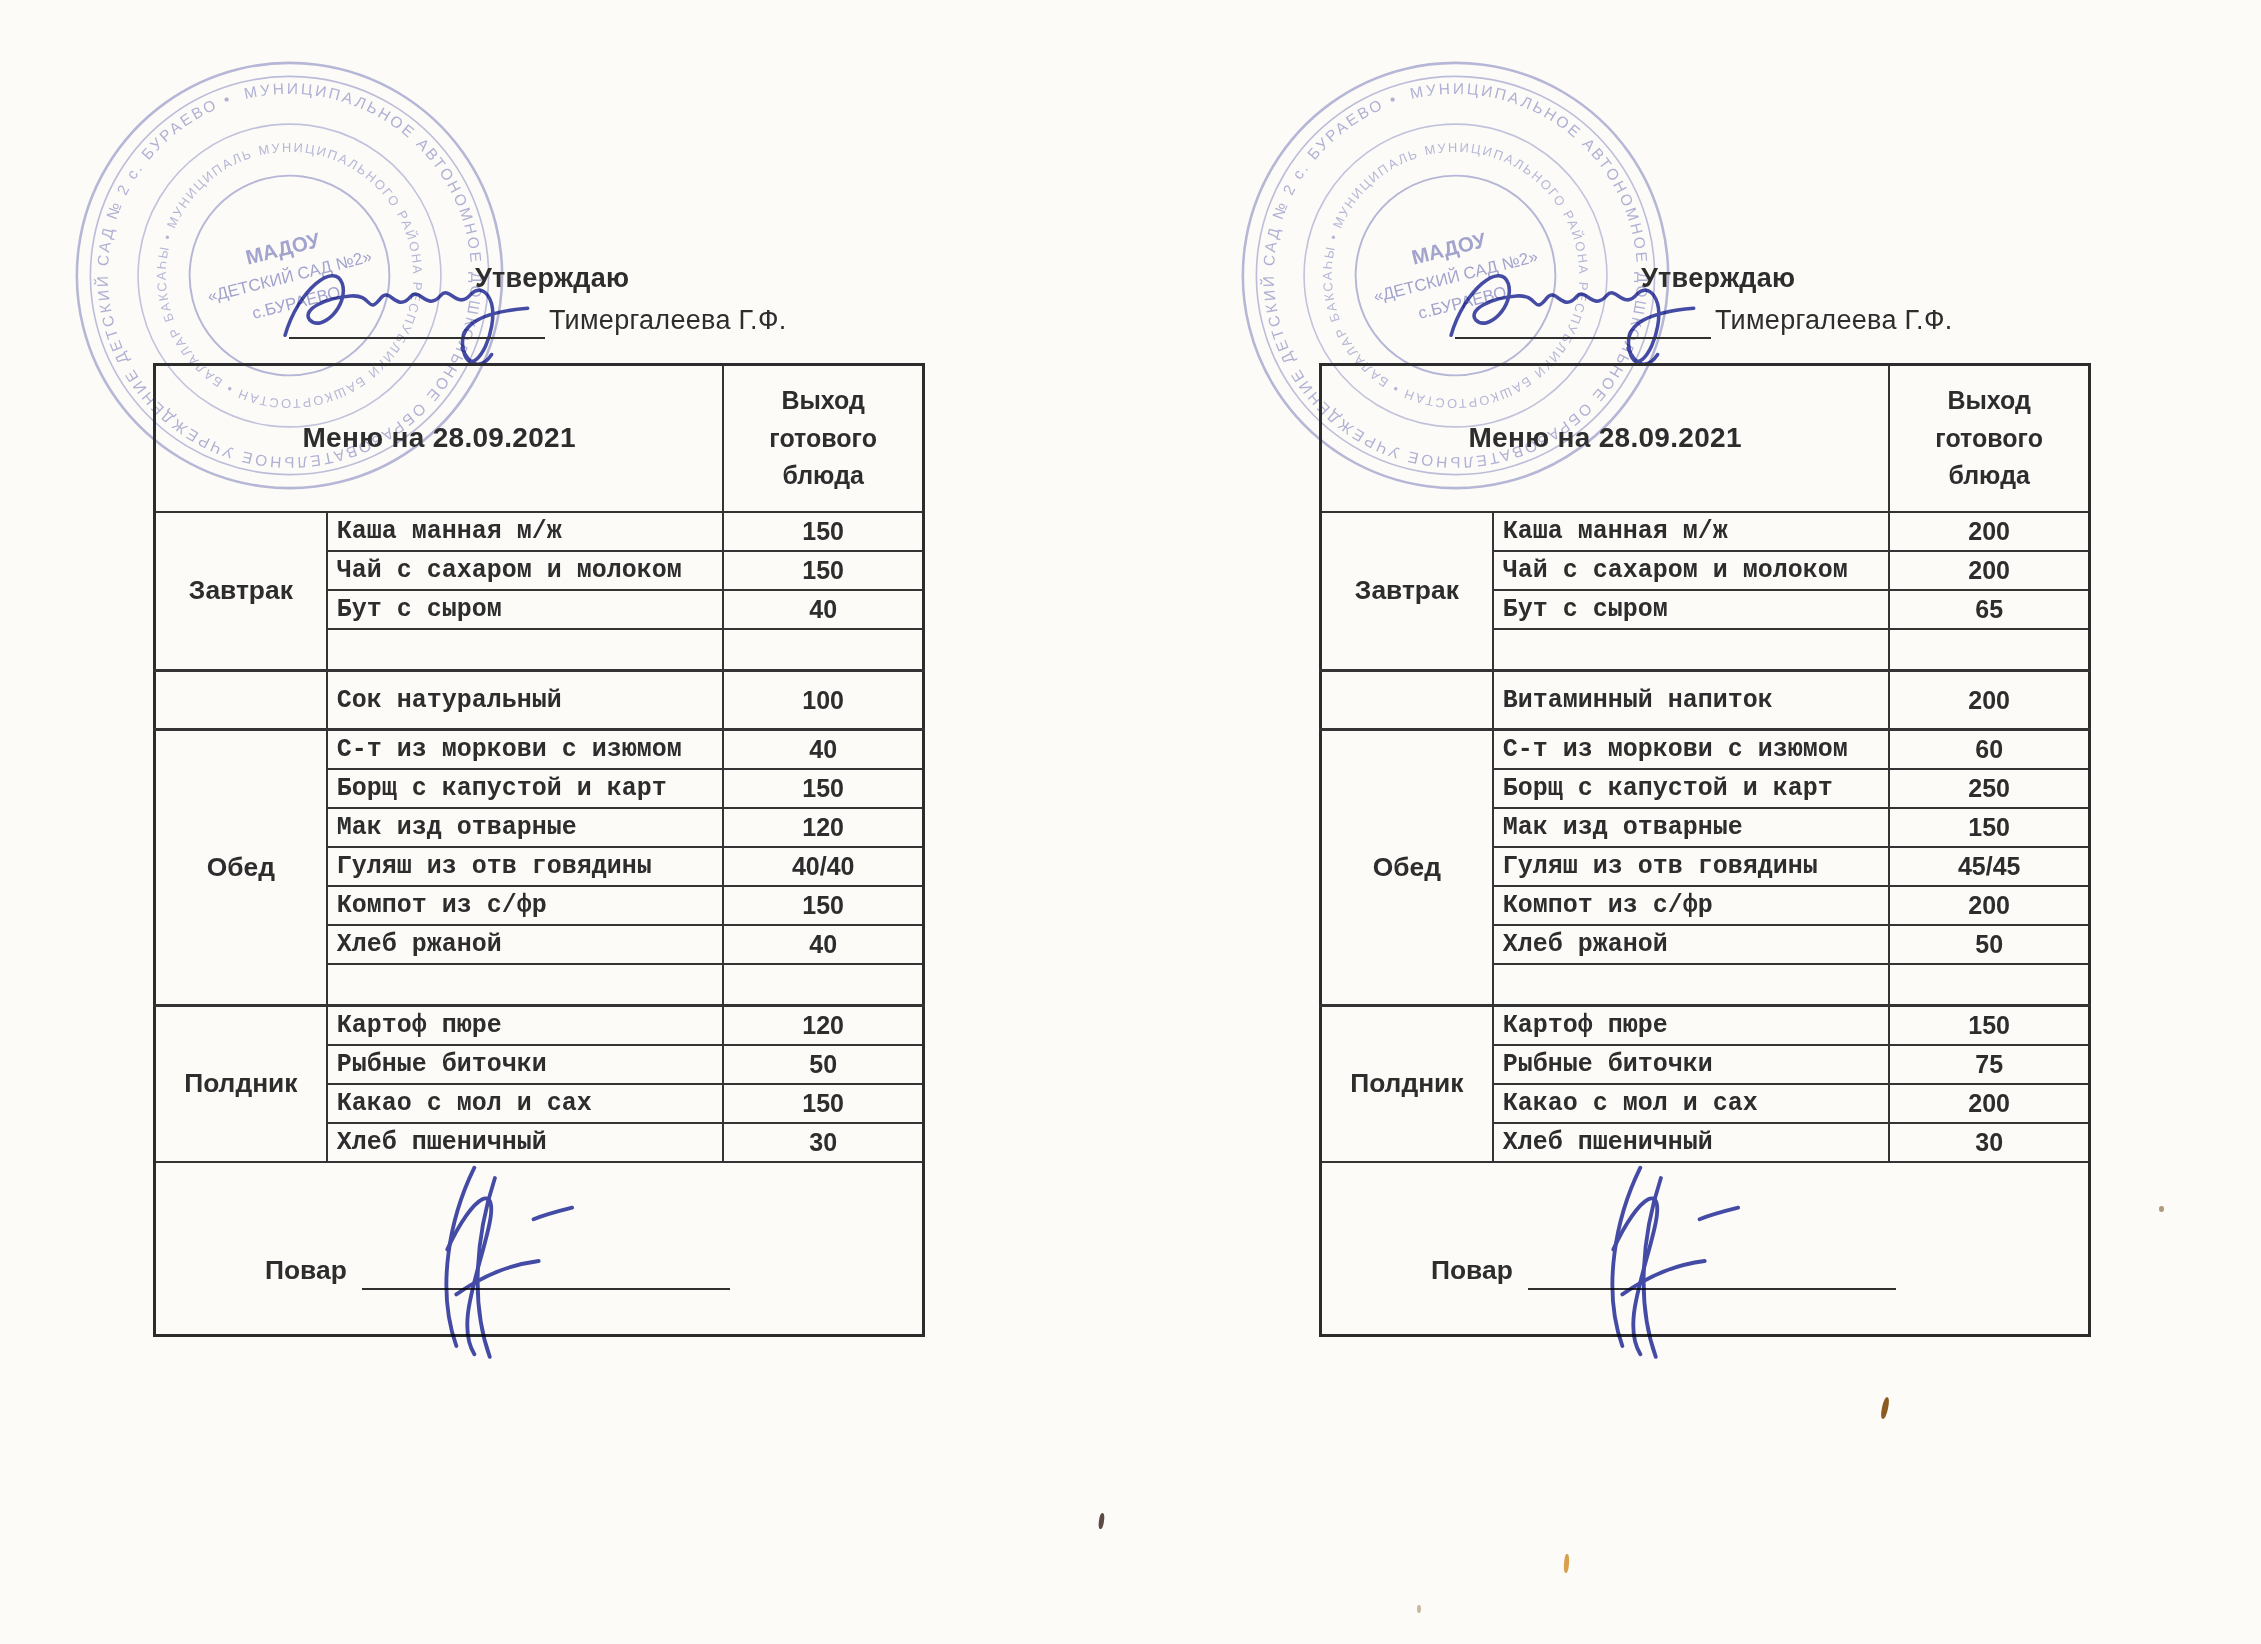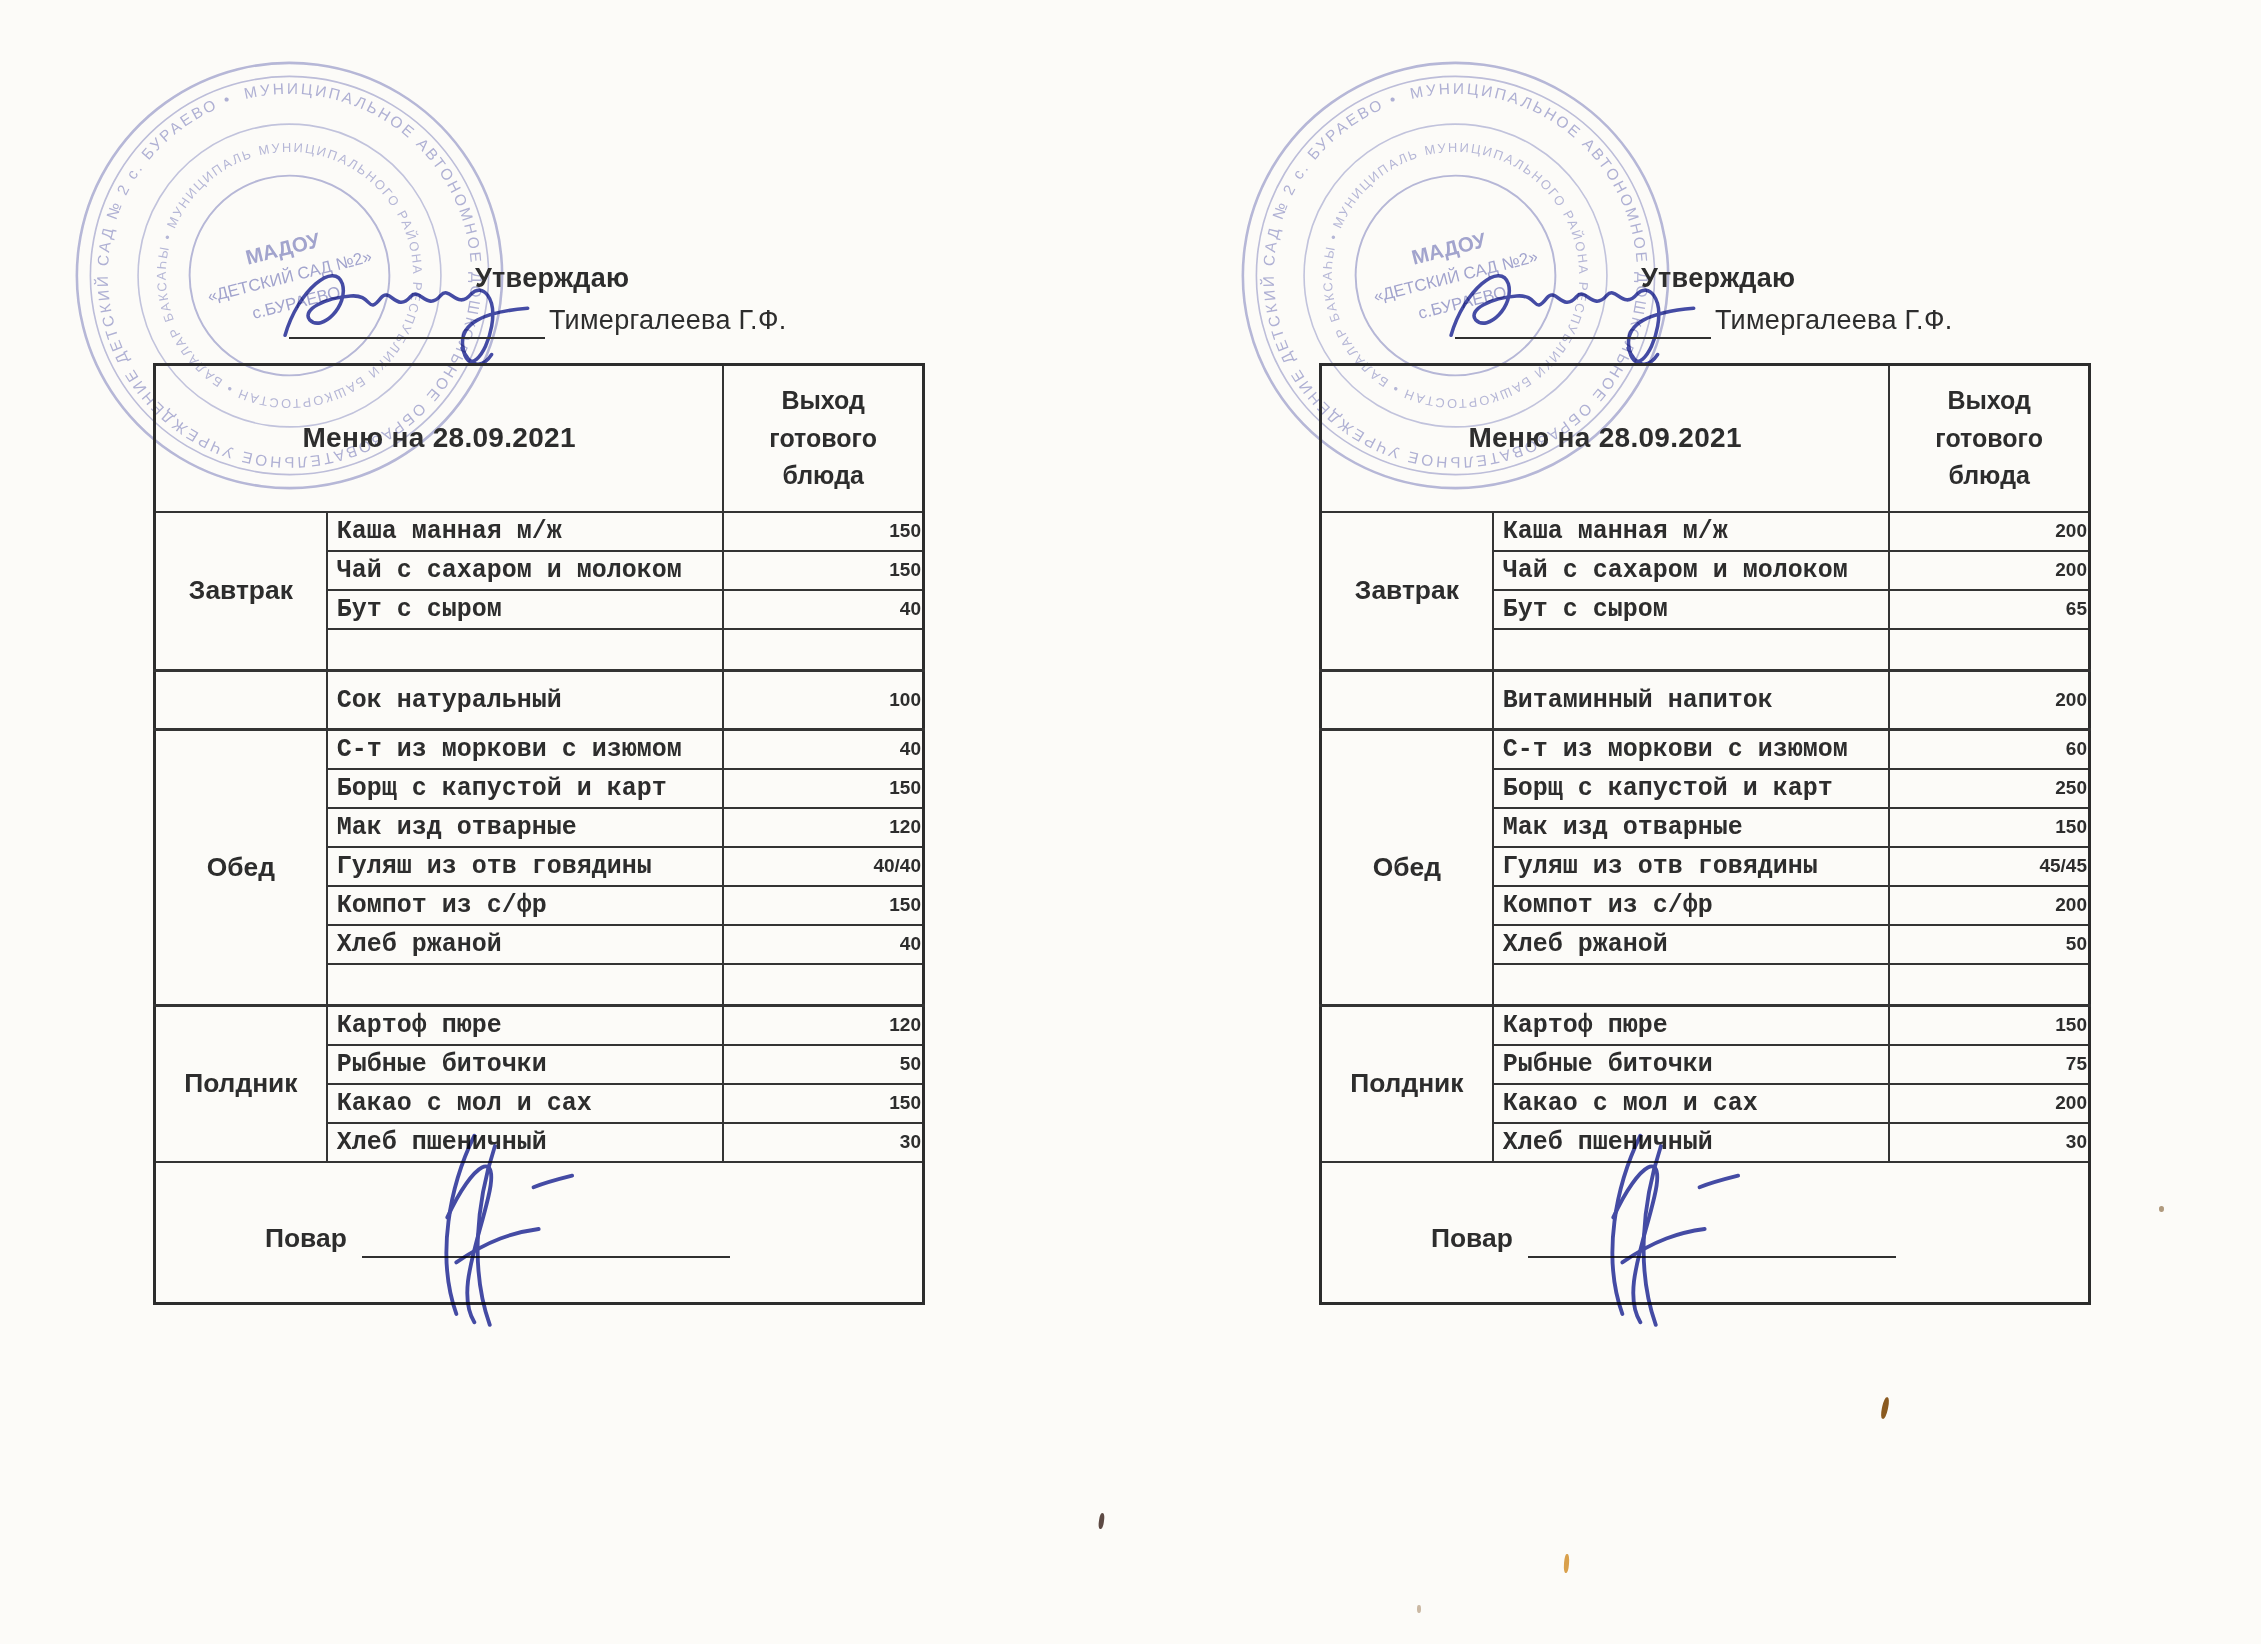--- a/index.html
+++ b/index.html
@@ -61,25 +61,25 @@
   tr.r-empty{height:42px;}
   tr.r-solo{height:59px;margin-left:8px;}
   tr.sec-start td{border-top-width:3.9px;}
   td.meal-label{
     text-align:center;font-size:26.4px;width:180px;border-radius:23px;
   }
   td.dish{
     font-size:25px;padding:0 3.9px 0 9px;width:390px;white-space:nowrap;font-family:Liberation Mono, monospace;
   }
   td.out{
-    text-align:right;font-size:19px;width:202px;
+    text-align:center;font-size:25px;width:202px;
   }
   tfoot tr{height:121px;}
   tfoot td{border-top-width:3.9px;}
-  .cook-wrap{position:relative;width:100%;height:137px;}
+  .cook-wrap{position:relative;width:100%;height:137px;margin-top:32px;}
   .cook-label{
     position:absolute;left:108px;top:59px;
     font-size:26.4px;font-weight:700;
   }
   .cook-line{
     position:absolute;left:205px;top:63px;width:368px;height:29px;
     border-bottom:2.6px solid #303030;
   }
   .cook-sig{
     position:absolute;left:253px;top:-40px;width:193px;height:219px;

